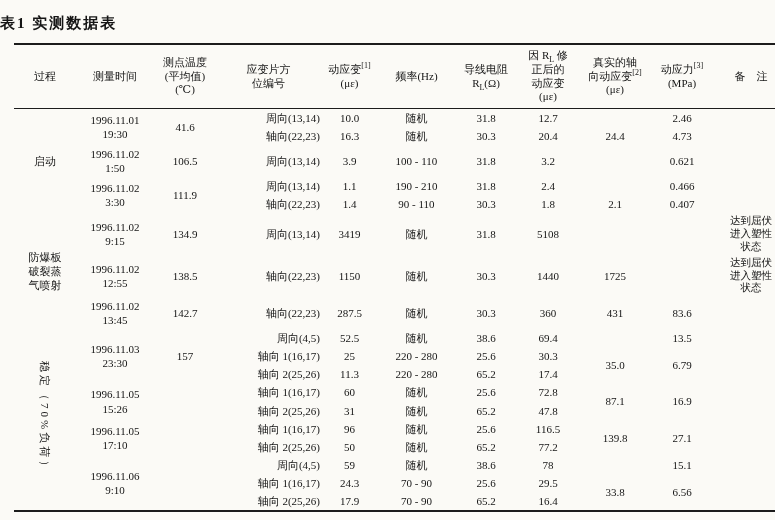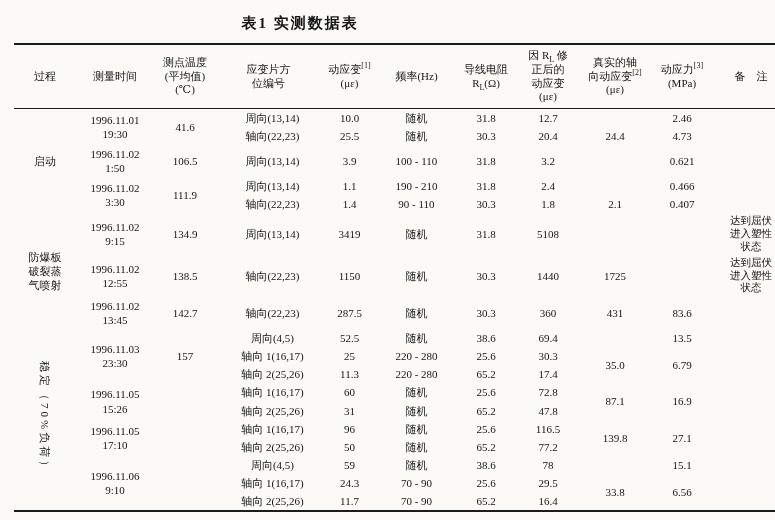--- a/index.html
+++ b/index.html
@@ -3,37 +3,37 @@
 <meta charset="utf-8">
 <style>
   html,body{margin:0;padding:0;}
   body{
     width:775px;height:520px;overflow:hidden;
     background:#fbfaf6;color:#151515;
     font-family:"Liberation Serif","DejaVu Serif",serif;
     -webkit-font-smoothing:antialiased;
   }
   .page{padding-top:10px;}
-  .title-wrap{width:600px;text-align:center;}
+  .title-wrap{width:600px;text-align:left;}
   .title{font-weight:bold;font-size:15px;letter-spacing:2px;margin:4px 0 10px 0;}
   table{
     width:746px;margin:0 14px;border-collapse:collapse;table-layout:fixed;
     border-top:2.5px solid #1c1c1c;border-bottom:2.5px solid #1c1c1c;
     font-size:11px;
   }
   thead th{
     border-bottom:1.5px solid #1c1c1c;
     font-weight:normal;text-align:center;vertical-align:middle;
     padding:4px 1px;line-height:1.25;white-space:pre-line;
   }
   tbody td{
     text-align:center;vertical-align:middle;
     padding:2px 1px;line-height:1.28;white-space:pre-line;
   }
-  tbody td.col-gauge{text-align:center;padding-left:9px;}
+  tbody td.col-gauge{text-align:right;padding-left:9px;}
   sup,sub{font-size:8px;line-height:0;}
   .cell-vertical{
     display:inline-block;
     writing-mode:vertical-rl;text-orientation:sideways;
     letter-spacing:3px;white-space:nowrap;
   }
   .remark-cell{font-size:10.5px;line-height:1.2;}
 </style>
 </head>
 <body>
@@ -80,21 +80,21 @@
           <td class="col-strain">10.0</td>
           <td class="col-frequency">随机</td>
           <td class="col-resistance">31.8</td>
           <td class="col-corrected_strain">12.7</td>
           <td class="col-axial_strain"></td>
           <td class="col-stress">2.46</td>
           <td class="col-remark remark-cell"></td>
         </tr>
         <tr>
           <td class="col-gauge">轴向(22,23)</td>
-          <td class="col-strain">25.5</td>
+          <td class="col-strain">16.3</td>
           <td class="col-frequency">随机</td>
           <td class="col-resistance">30.3</td>
           <td class="col-corrected_strain">20.4</td>
           <td class="col-axial_strain">24.4</td>
           <td class="col-stress">4.73</td>
           <td class="col-remark remark-cell"></td>
         </tr>
         <tr>
           <td class="col-time">1996.11.02<br>1:50</td>
           <td class="col-temperature">106.5</td>
@@ -251,20 +251,20 @@
           <td class="col-strain">24.3</td>
           <td class="col-frequency">70 - 90</td>
           <td class="col-resistance">25.6</td>
           <td class="col-corrected_strain">29.5</td>
           <td class="col-axial_strain" rowspan="2">33.8</td>
           <td class="col-stress" rowspan="2">6.56</td>
           <td class="col-remark remark-cell" rowspan="2"></td>
         </tr>
         <tr>
           <td class="col-gauge">轴向 2(25,26)</td>
-          <td class="col-strain">11.7</td>
+          <td class="col-strain">17.9</td>
           <td class="col-frequency">70 - 90</td>
           <td class="col-resistance">65.2</td>
           <td class="col-corrected_strain">16.4</td>
         </tr>
       </tbody>
   </table>
 </div>
 
 </body></html>

